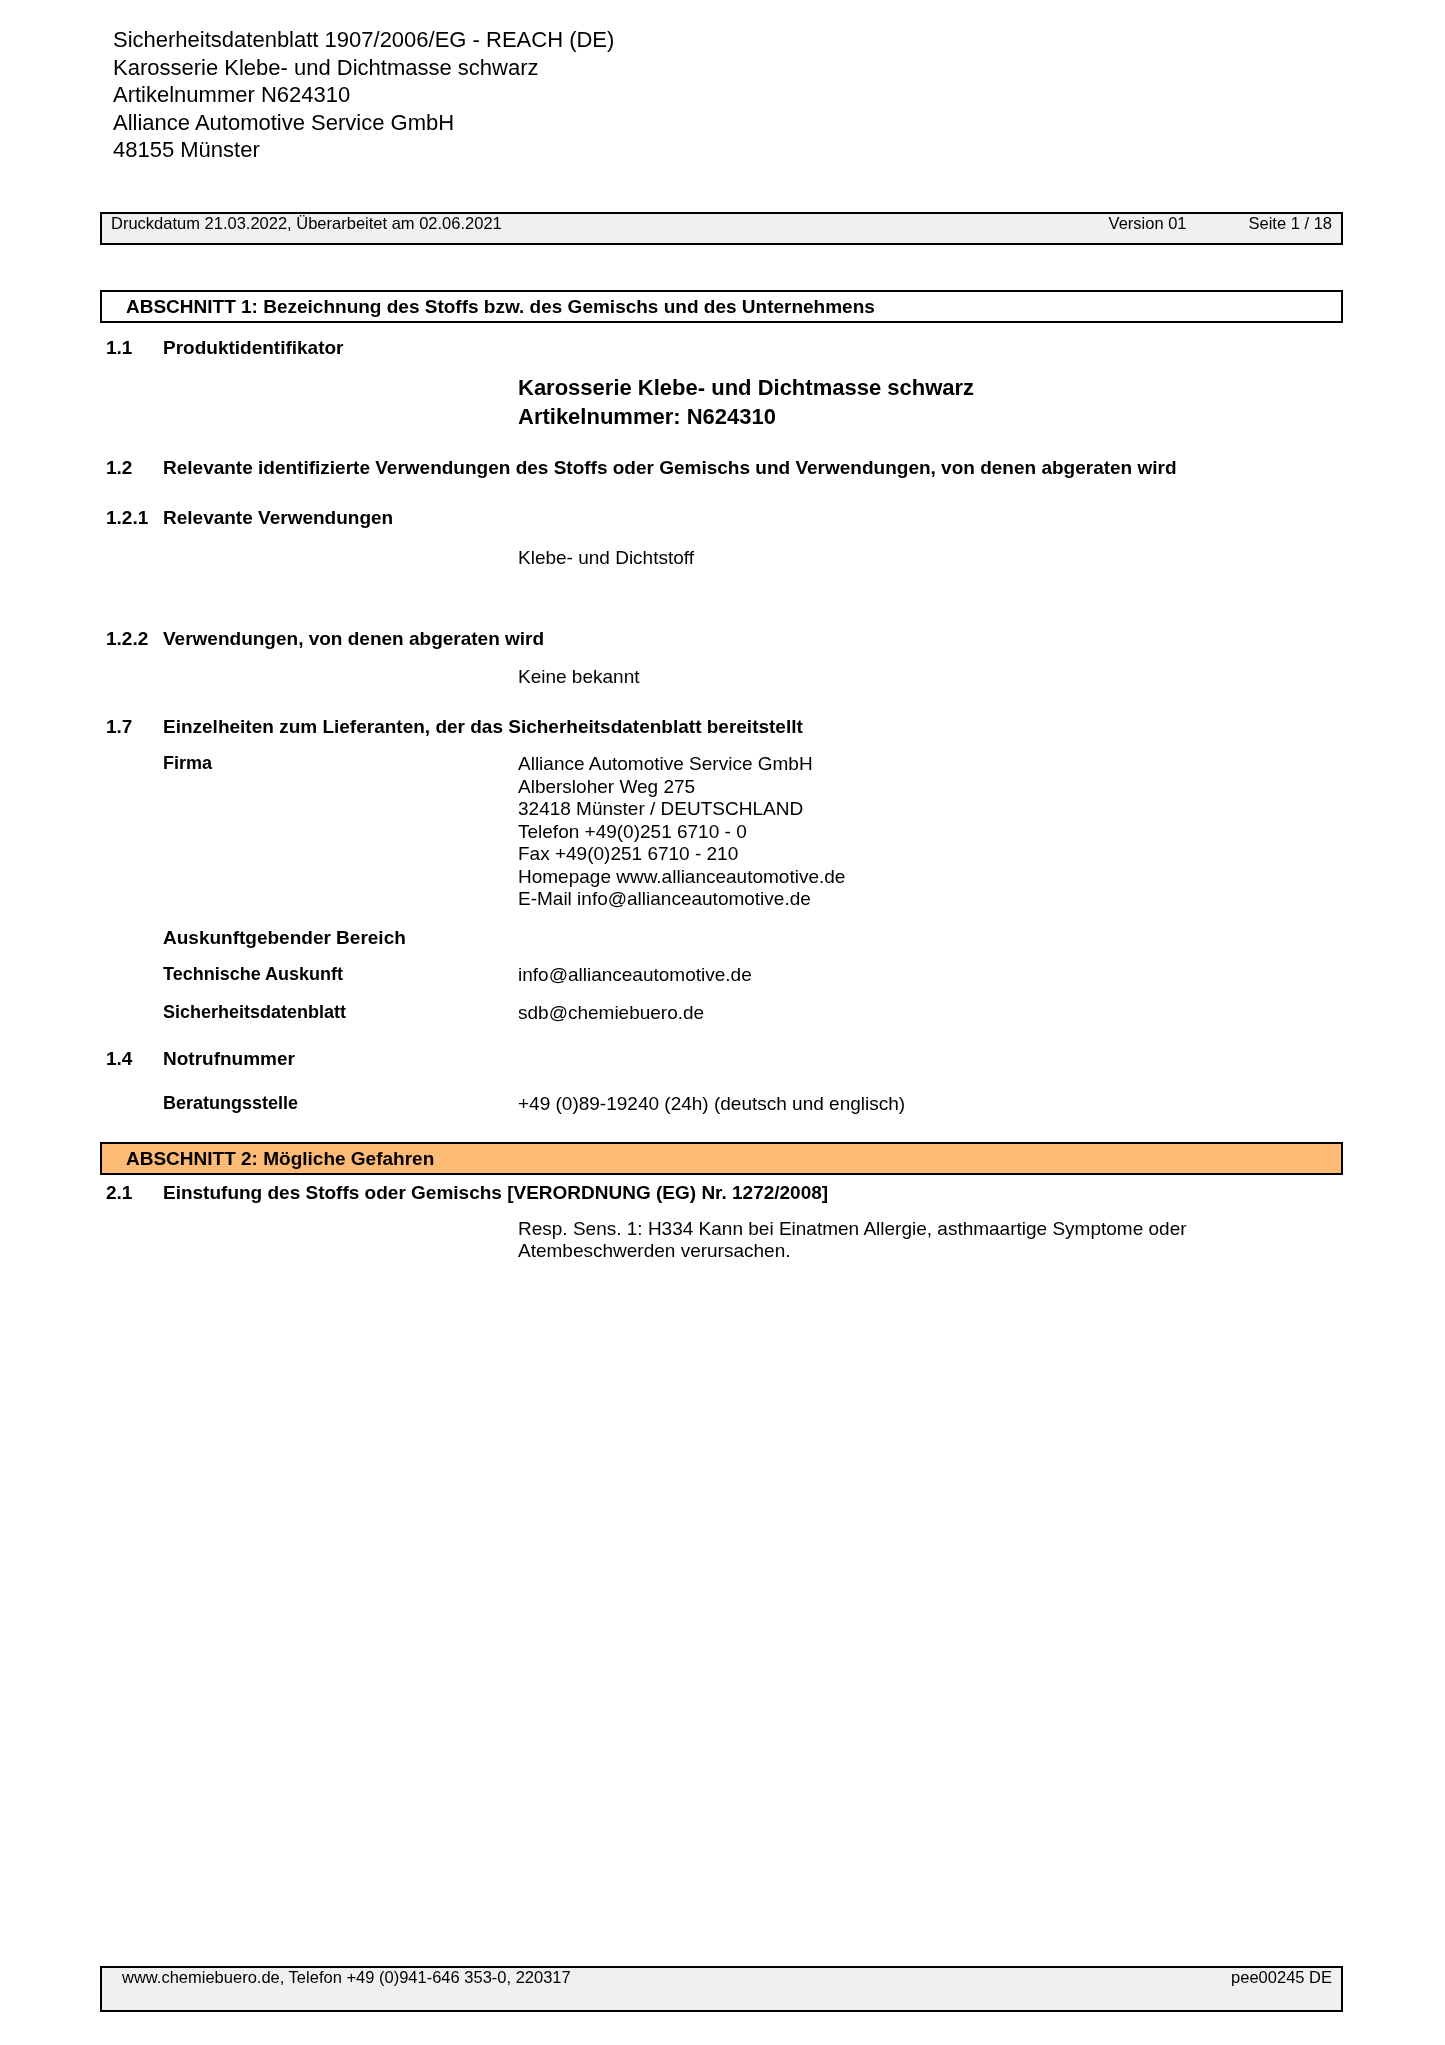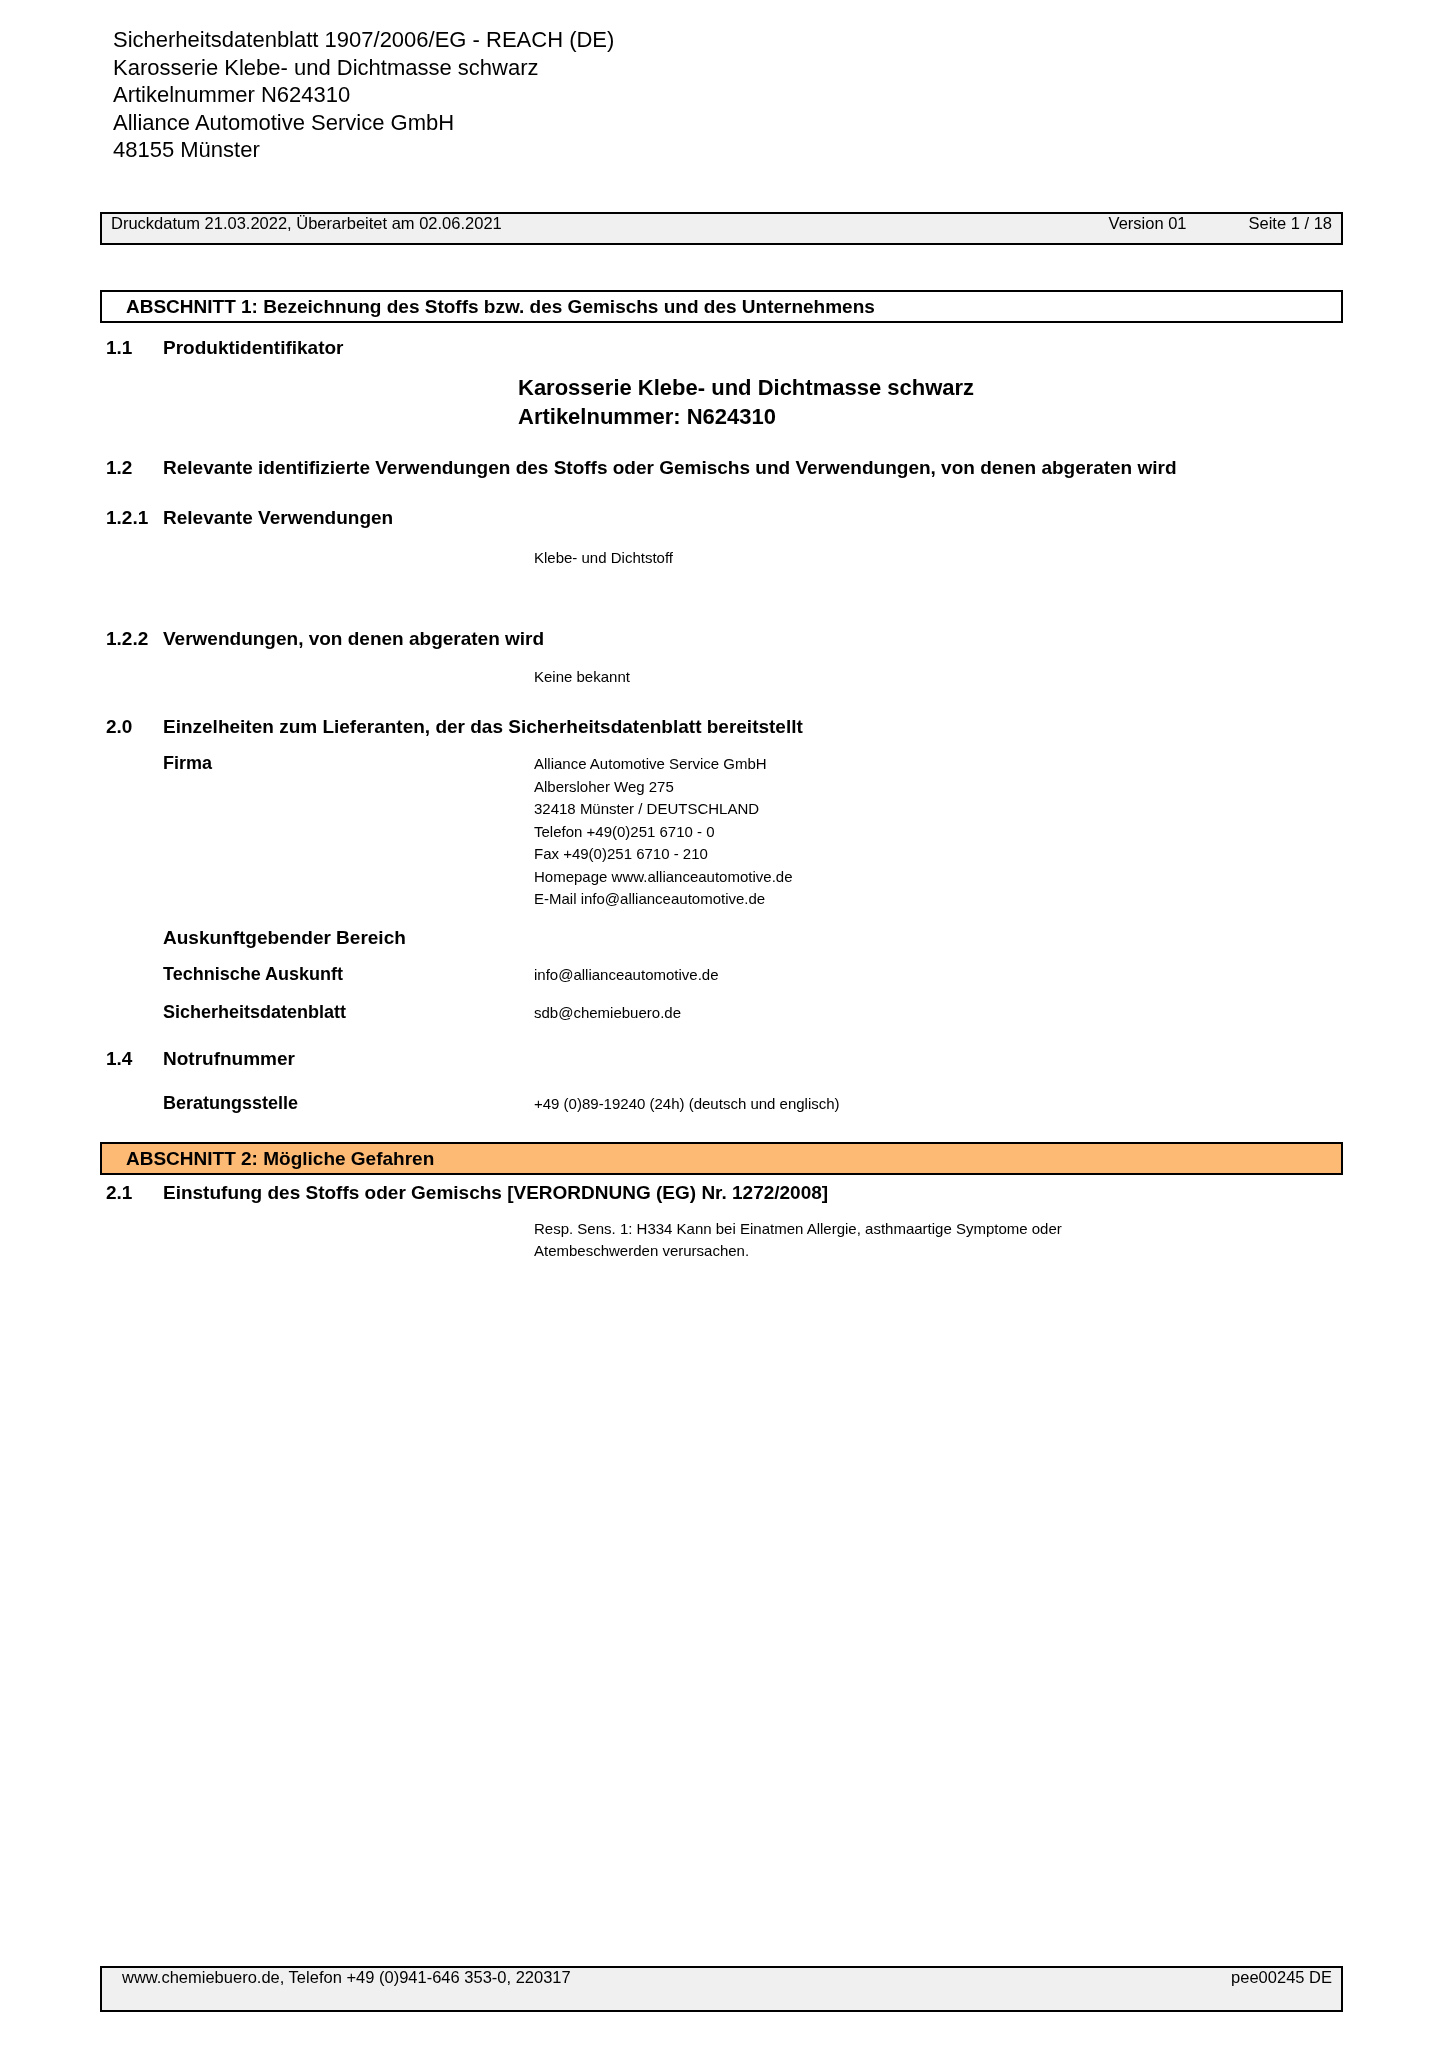--- a/index.html
+++ b/index.html
@@ -38,21 +38,21 @@
     background:#ffffff;
     display:flex; align-items:center;
     font-size:19px; font-weight:bold;
     padding:0 24px;
     white-space:nowrap;
   }
 
   .num{left:106px; font-size:19px; font-weight:bold; white-space:nowrap;}
   .htext{left:163px; font-size:19px; font-weight:bold; white-space:nowrap;}
   .label{left:163px; font-size:18px; font-weight:bold; white-space:nowrap;}
-  .value{left:518px; font-size:15px; line-height:22.5px; white-space:nowrap;margin-left:16px;}
+  .value{left:518px; font-size:19px; line-height:22.5px; white-space:nowrap;}
   .value div{white-space:nowrap;}
   .bold-value{left:518px; font-size:22px; font-weight:bold; line-height:29px;}
   .bold-value div{white-space:nowrap;}
 </style>
 </head>
 <body>
 
 <div class="page">
 
   <div class="abs title-block">
@@ -82,21 +82,21 @@
   <div class="abs htext" style="top:457px;">Relevante identifizierte Verwendungen des Stoffs oder Gemischs und Verwendungen, von denen abgeraten wird</div>
 
   <div class="abs num" style="top:507px;">1.2.1</div>
   <div class="abs htext" style="top:507px;">Relevante Verwendungen</div>
   <div class="abs value" style="top:547px;">Klebe- und Dichtstoff</div>
 
   <div class="abs num" style="top:628px;">1.2.2</div>
   <div class="abs htext" style="top:628px;">Verwendungen, von denen abgeraten wird</div>
   <div class="abs value" style="top:666px;">Keine bekannt</div>
 
-  <div class="abs num" style="top:716px;">2.0</div>
+  <div class="abs num" style="top:716px;">1.7</div>
   <div class="abs htext" style="top:716px;">Einzelheiten zum Lieferanten, der das Sicherheitsdatenblatt bereitstellt</div>
 
   <div class="abs label" style="top:753px;">Firma</div>
   <div class="abs value" style="top:753px;">
       <div>Alliance Automotive Service GmbH</div>
       <div>Albersloher Weg 275</div>
       <div>32418 Münster / DEUTSCHLAND</div>
       <div>Telefon +49(0)251 6710 - 0</div>
       <div>Fax +49(0)251 6710 - 210</div>
       <div>Homepage www.allianceautomotive.de</div>

